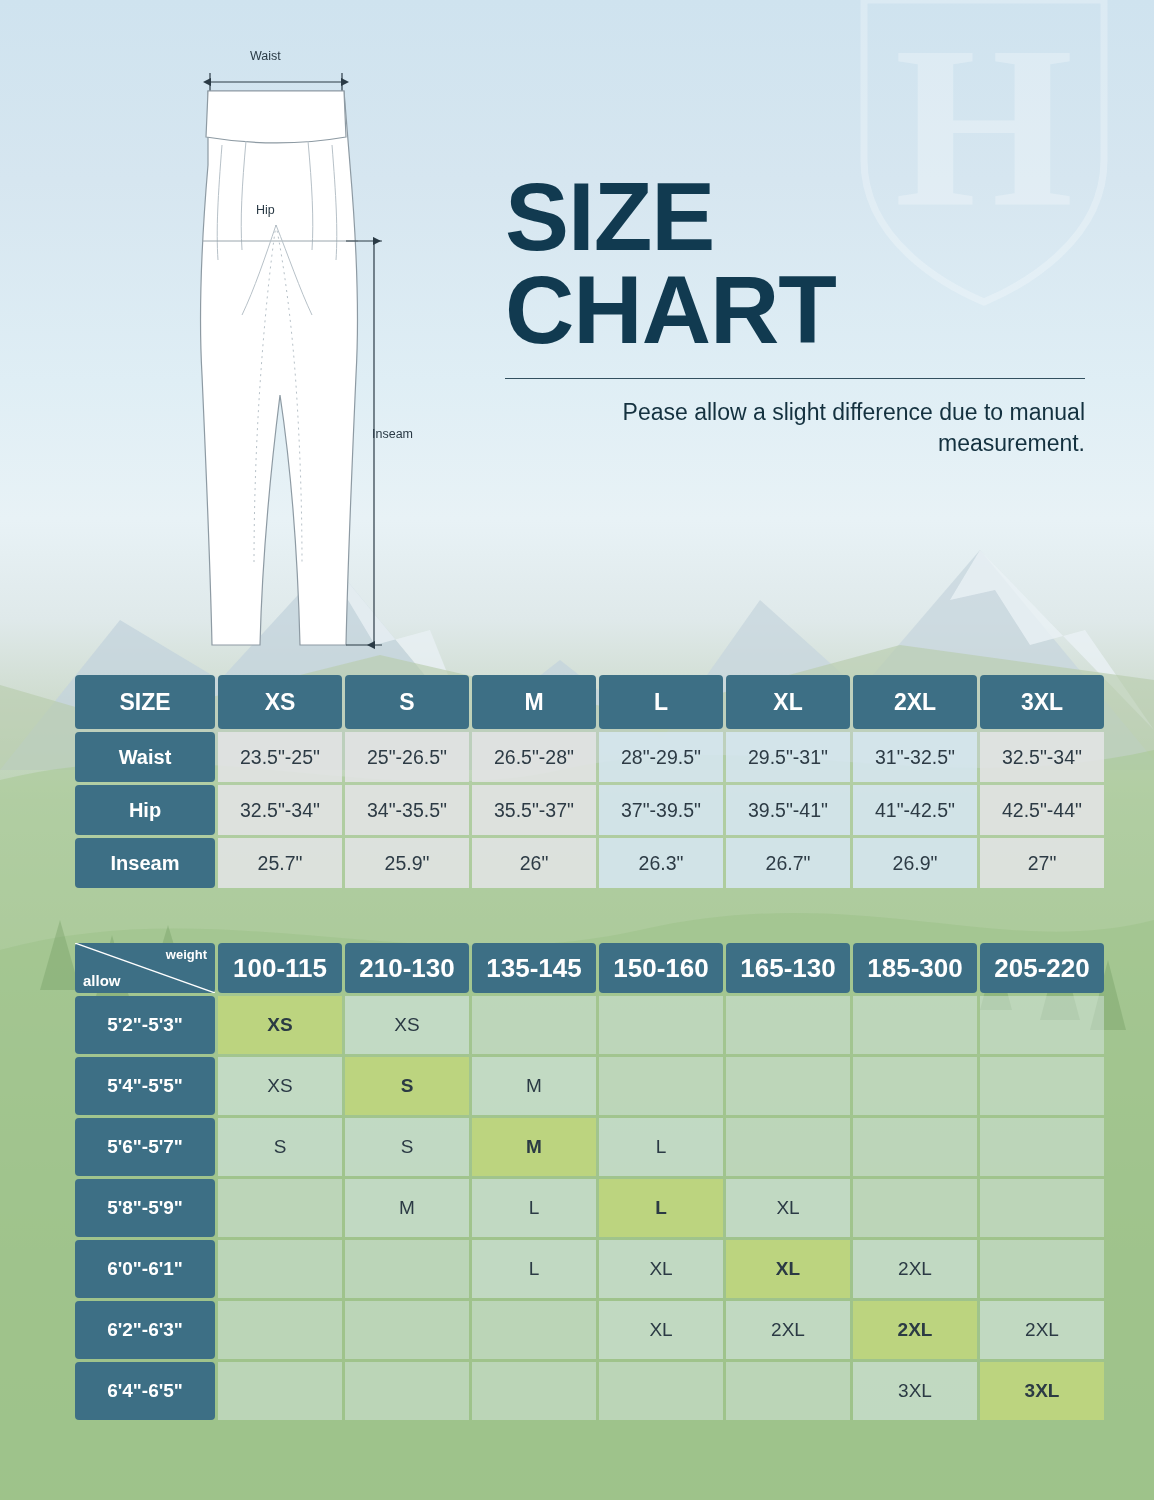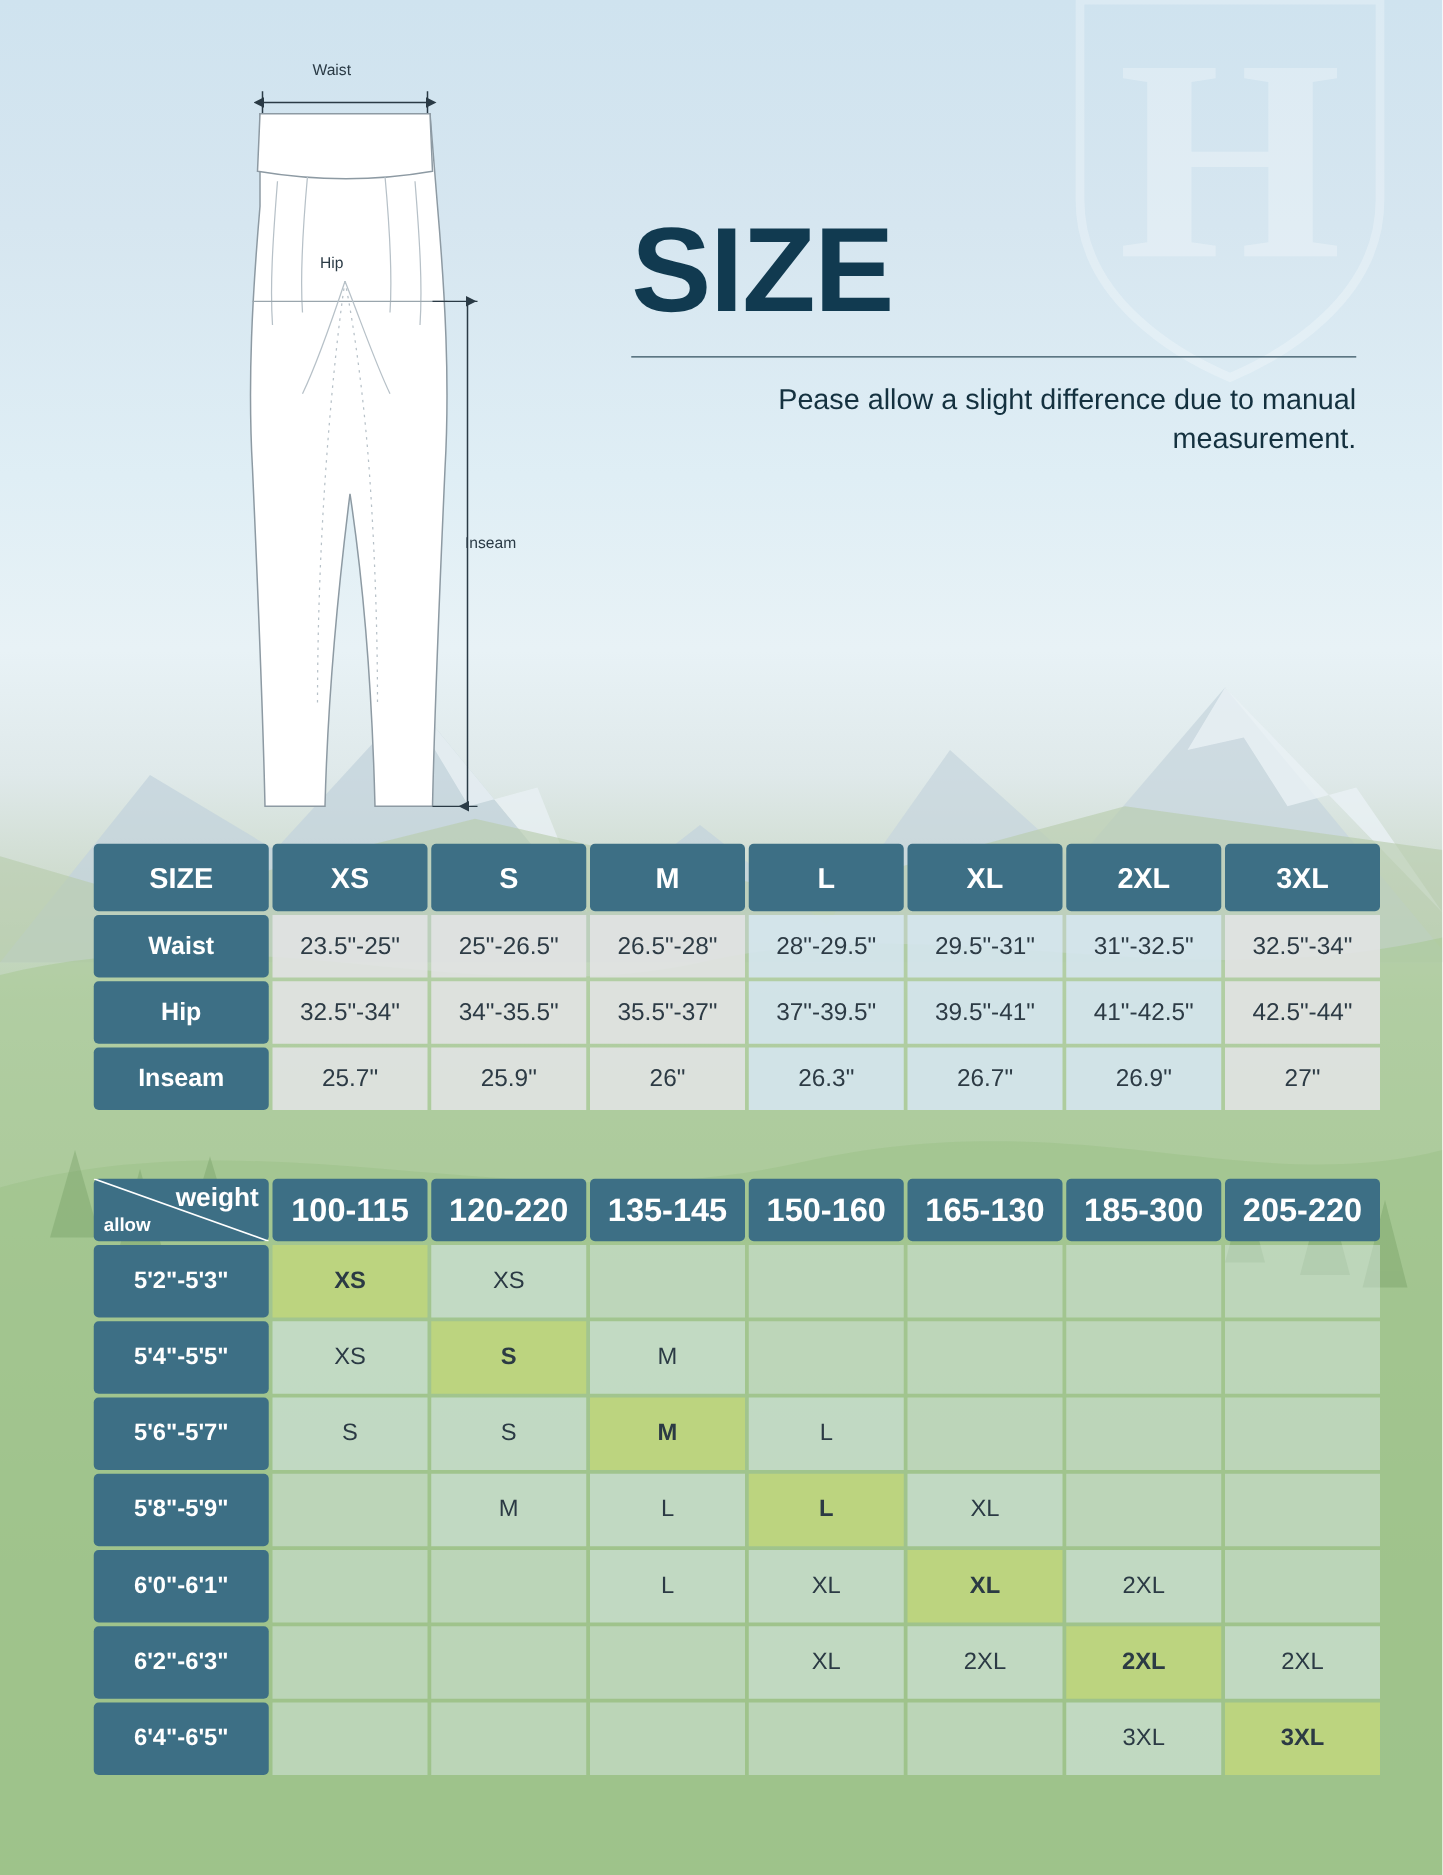--- a/index.html
+++ b/index.html
@@ -135,21 +135,21 @@
   #fit-table .corner {
     background: #3d6f85;
     color: #fff;
     border-radius: 4px;
     position: relative;
     padding: 0;
   }
   .corner-inner { position: relative; width: 100%; height: 100%; }
   .corner-weight {
     position: absolute; right: 8px; top: 4px;
-    font-size: 21px; font-weight: bold; color: #fff;
+    font-size: 13px; font-weight: bold; color: #fff;
   }
   .corner-height {
     position: absolute; left: 8px; bottom: 4px;
     font-size: 15px; font-weight: bold; color: #fff;
   }
   .corner-slash {
     position: absolute; left:0; top:0; width:100%; height:100%;
   }
   #fit-table .colhdr {
     background: #3d6f85;
@@ -258,20 +258,21 @@
         </marker>
       </defs>
     </svg>
     <span class="illus-label" style="left:100px; top:4px;">Waist</span>
     <span class="illus-label" style="left:106px; top:158px;">Hip</span>
     <span class="illus-label" style="left:222px; top:382px;">Inseam</span>
   </div>
 
   <div class="titleblock">
     <div class="title-line">SIZE</div>
+    <div class="title-line">CHART</div>
     <div class="title-rule"></div>
     <div class="subtitle">Pease allow a slight difference due to manual measurement.</div>
   </div>
 
   <div class="tbl-wrap" style="top:672px;">
     <table id="size-table">
       <colgroup>
         <col style="width:140px">
           <col style="width:124px">
           <col style="width:124px">
@@ -345,21 +346,21 @@
           <th class="corner">
             <div class="corner-inner">
               <svg class="corner-slash" viewBox="0 0 140 58" preserveAspectRatio="none">
                 <line x1="0" y1="0" x2="140" y2="58" stroke="#ffffff" stroke-width="1.5"></line>
               </svg>
               <span class="corner-weight">weight</span>
               <span class="corner-height">allow</span>
             </div>
           </th>
           <th class="colhdr">100-115</th>
-          <th class="colhdr">120-220</th>
+          <th class="colhdr">210-130</th>
           <th class="colhdr">135-145</th>
           <th class="colhdr">150-160</th>
           <th class="colhdr">165-130</th>
           <th class="colhdr">185-300</th>
           <th class="colhdr">205-220</th>
         </tr>
       </thead>
       <tbody id="fit-body">
           <tr>
             <td class="rowhdr">5'2"-5'3"</td>

